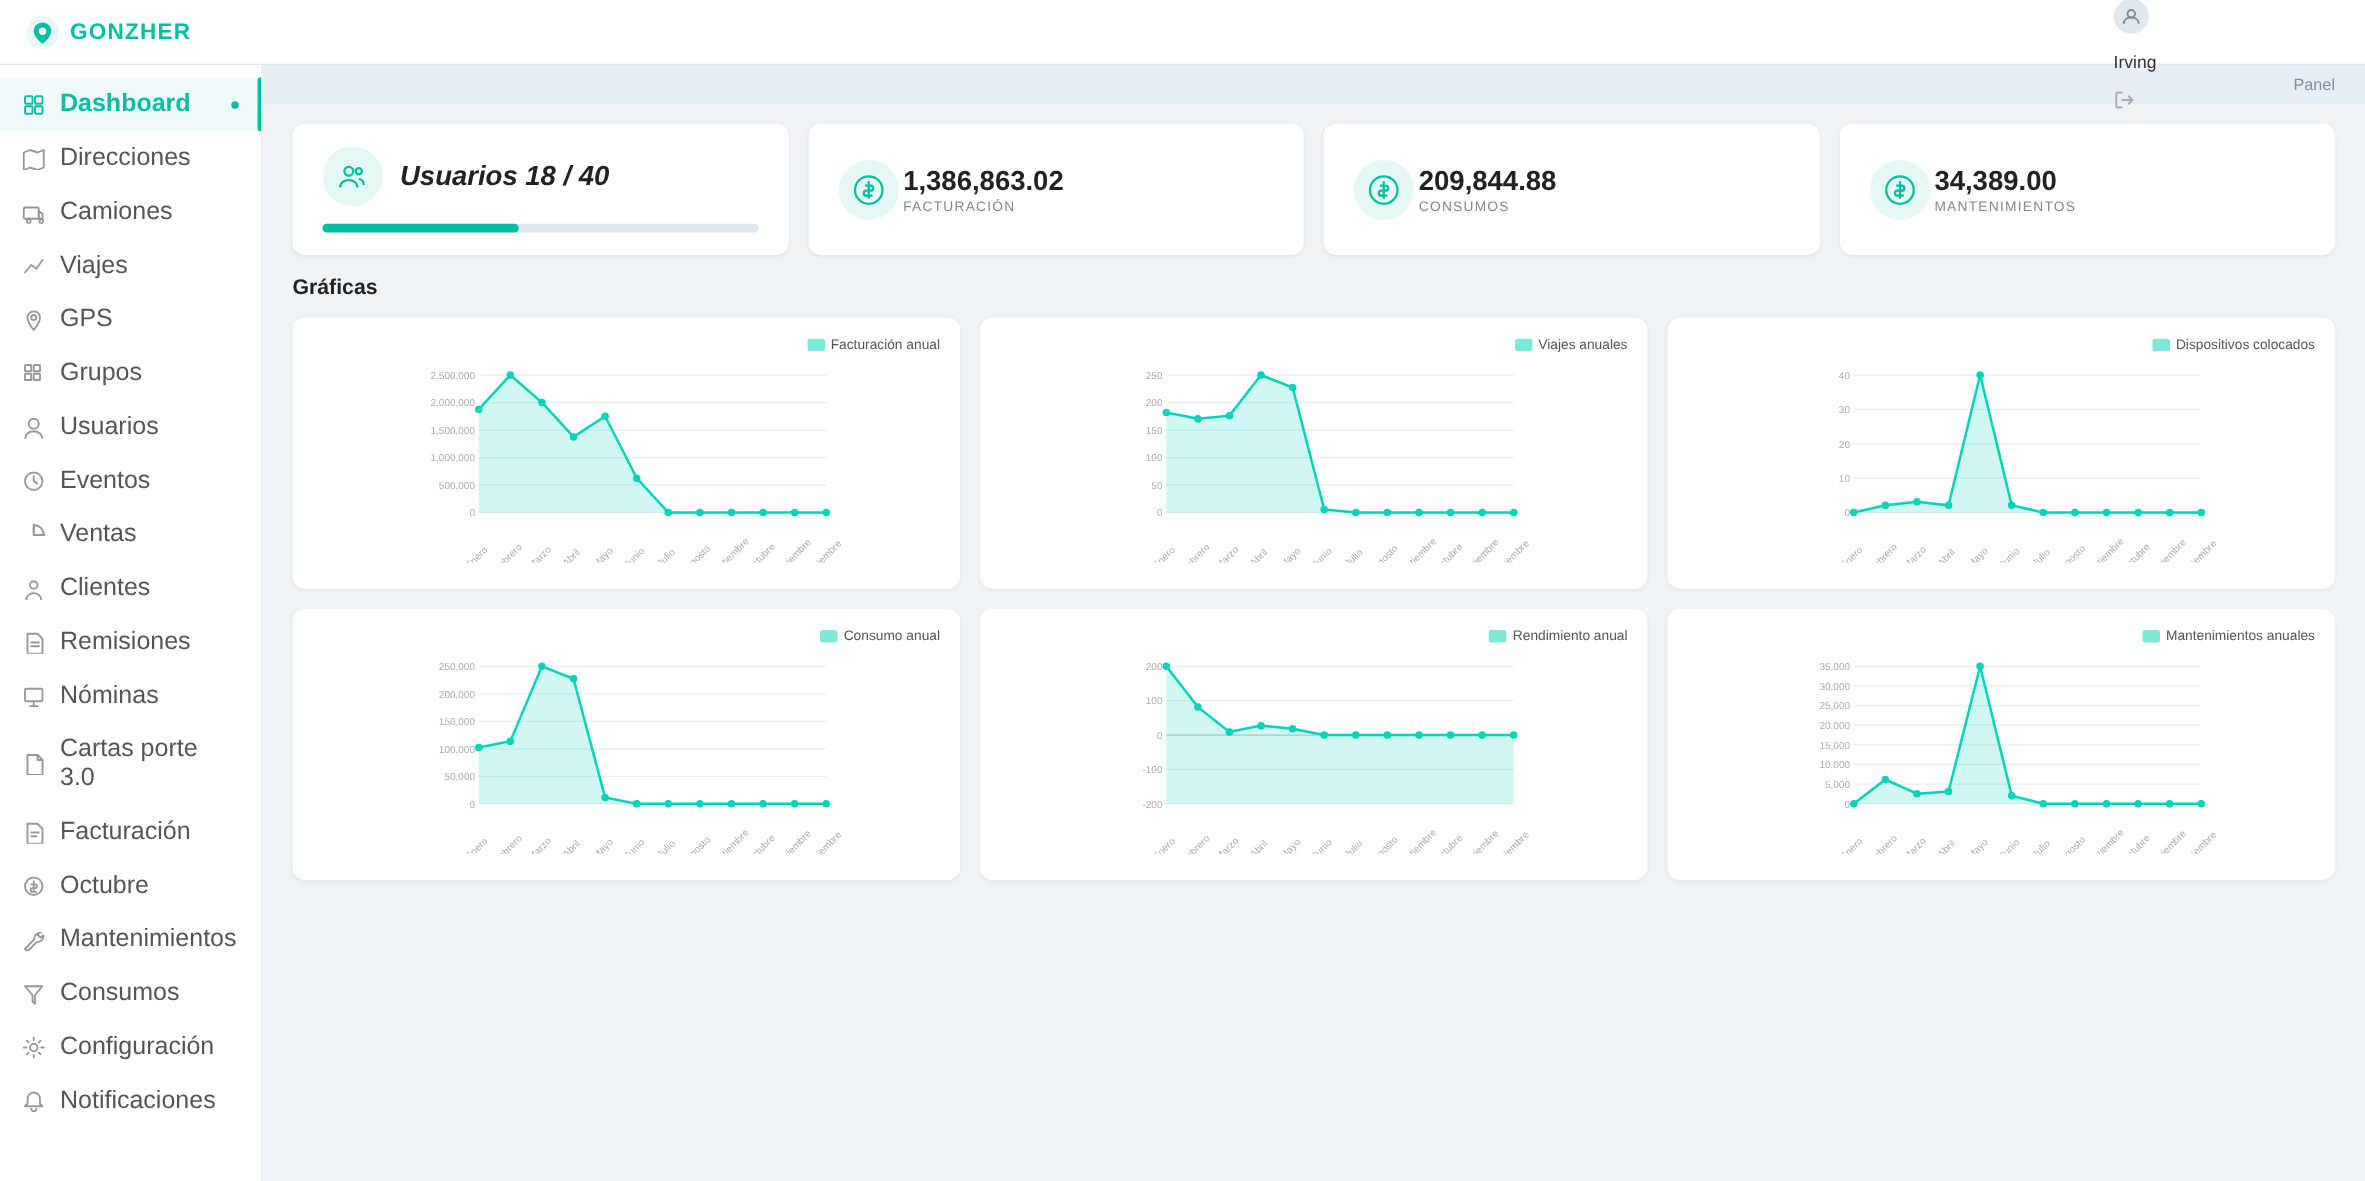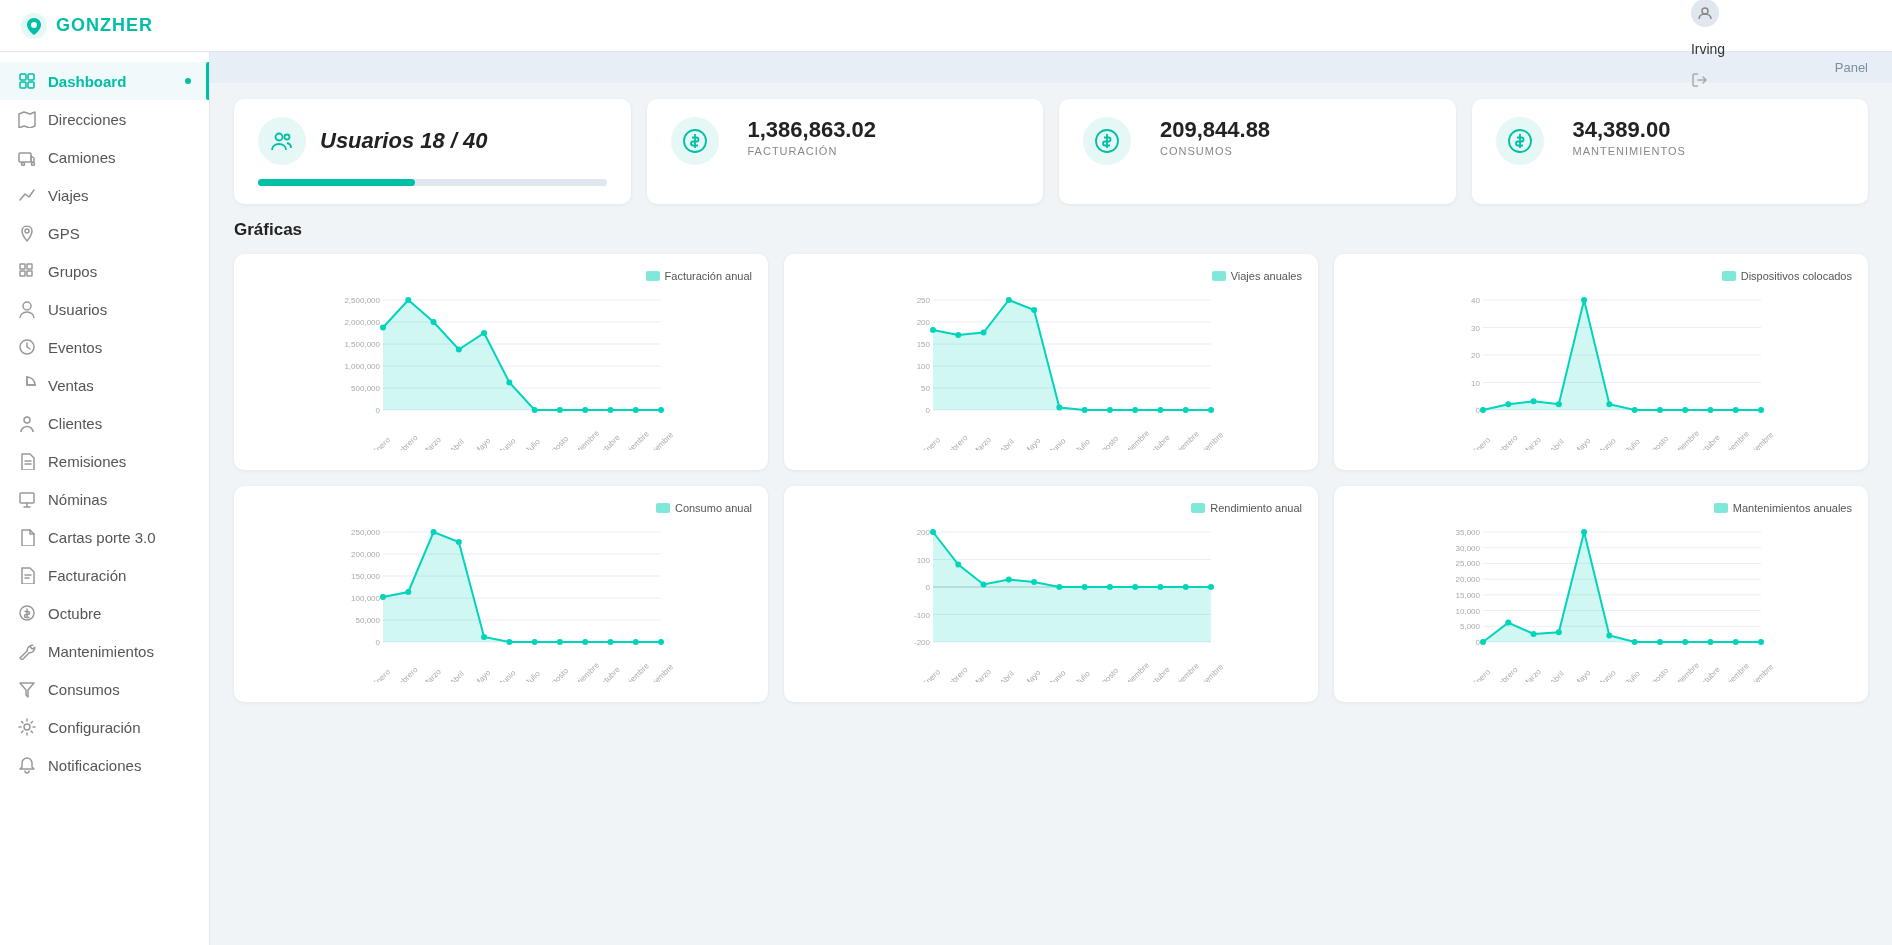--- a/index.html
+++ b/index.html
@@ -42,21 +42,21 @@
       background: #fff;
       border-right: 1px solid #e0e7ef;
       overflow-y: auto;
       flex-shrink: 0;
       padding: 10px 0;
     }
     .sidebar::-webkit-scrollbar { width: 4px; }
     .sidebar::-webkit-scrollbar-thumb { background: #ccc; border-radius: 4px; }
     .sidebar-item {
       display: flex; align-items: center; gap: 12px;
-      padding: 10px 18px; cursor: pointer; font-size: 15px; color: #555;
+      padding: 10px 18px; cursor: pointer; font-size: 20px; color: #555;
       border-radius: 0; transition: background 0.15s;
       position: relative;
     }
     .sidebar-item.active { background: #f0fafa; color: #00bfa5; font-weight: 600; }
     .sidebar-item.active::after {
       content: ''; position: absolute; right: 0; top: 0; bottom: 0;
       width: 3px; background: #00bfa5; border-radius: 2px 0 0 2px;
     }
     .sidebar-icon { width: 18px; height: 18px; flex-shrink: 0; opacity: 0.6; }
     .sidebar-item.active .sidebar-icon { opacity: 1; }
@@ -83,21 +83,21 @@
     .welcome-text span { font-weight: 600; color: #333; }
     .timbres { font-size: 14px; color: #555; }
     .timbres span { font-weight: 700; color: #333; }
 
     
     .kpi-row {
       display: flex; gap: 16px; padding: 16px 24px;
     }
     .kpi-card {
       background: #fff; border-radius: 10px; padding: 18px 24px;
-      flex: 1; display: flex; align-items: flex-start; gap: 29px;
+      flex: 1; display: flex; align-items: center; gap: 4px;
       box-shadow: 0 1px 4px rgba(0,0,0,0.06);
     }
     .kpi-icon-wrap {
       width: 48px; height: 48px; border-radius: 50%; background: #e6f8f6;
       display: flex; align-items: center; justify-content: center; flex-shrink: 0;
     }
     .kpi-icon-wrap svg { color: #00bfa5; }
     .kpi-content { flex: 1; }
     .kpi-value { font-size: 22px; font-weight: 700; color: #222; }
     .kpi-label { font-size: 11px; color: #888; letter-spacing: 1px; text-transform: uppercase; margin-top: 2px; }

